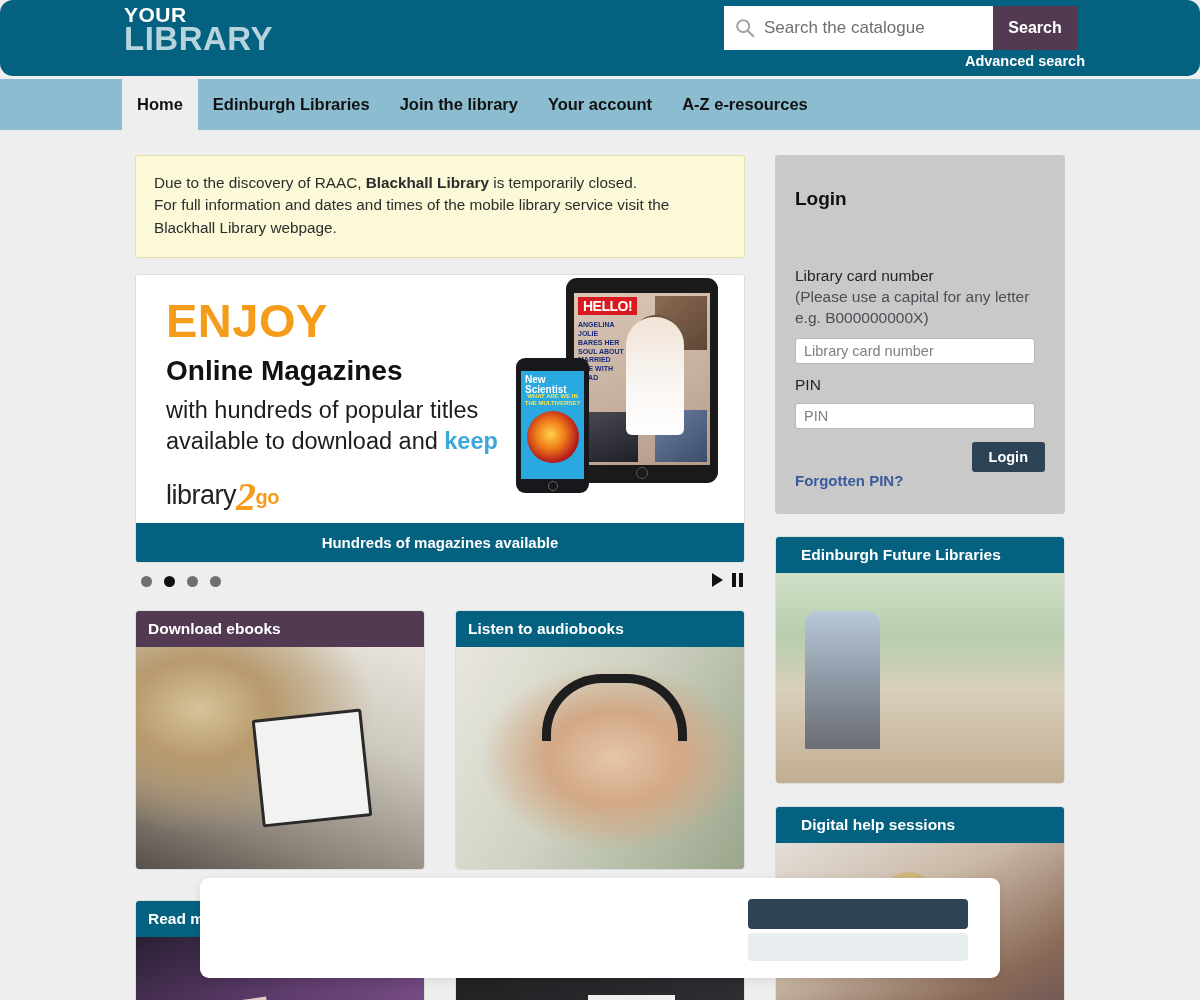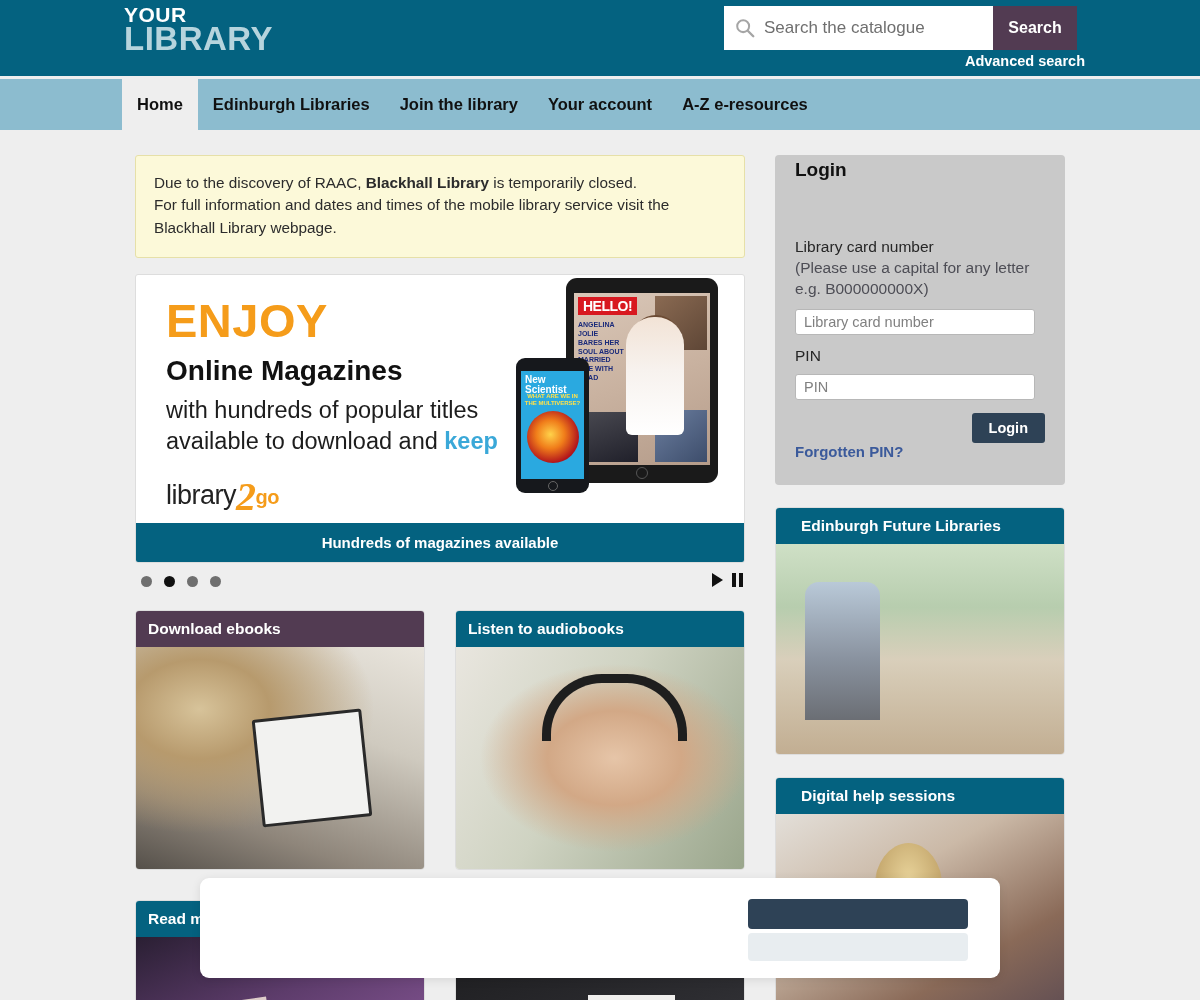--- a/index.html
+++ b/index.html
@@ -10,20 +10,21 @@
     background: #eeeeee;
     font-family: "Liberation Sans", sans-serif;
     -webkit-font-smoothing: antialiased;
   }
 
   
   .header {
     position: absolute; top: 0; left: 0;
     width: 1200px; height: 76px;
     background: #046280;
+    border-radius: 13px;
   }
   .logo {
     position: absolute; left: 124px; top: 4px;
     line-height: 1;
     user-select: none;
   }
   .logo-your {
     display: block;
     color: #ffffff;
     font-size: 21px;
@@ -353,21 +354,21 @@
     content: ""; position: absolute; left: 34%; top: 14%;
     width: 24%; height: 44%;
     background: radial-gradient(ellipse at 50% 40%, #e8d39a 0%, #c6a96f 65%, transparent 70%);
     border-radius: 50% 50% 40% 40%;
   }
 
   
   .login-panel {
     background: #c9c9c9;
     border-radius: 4px;
-    padding: 4px 20px 24px 20px;
+    padding: 33px 20px 24px 20px;
   }
   .login-title { font-size: 19px; font-weight: bold; color: #111111; }
   .login-label { margin-top: 56px; font-size: 15.5px; color: #262626; line-height: 1.35; }
   .login-hint { color: #4d4d55; }
   .login-input {
     display: block;
     width: 240px;
     height: 26px;
     margin-top: 9px;
     border: 1px solid #b7b7b7;

